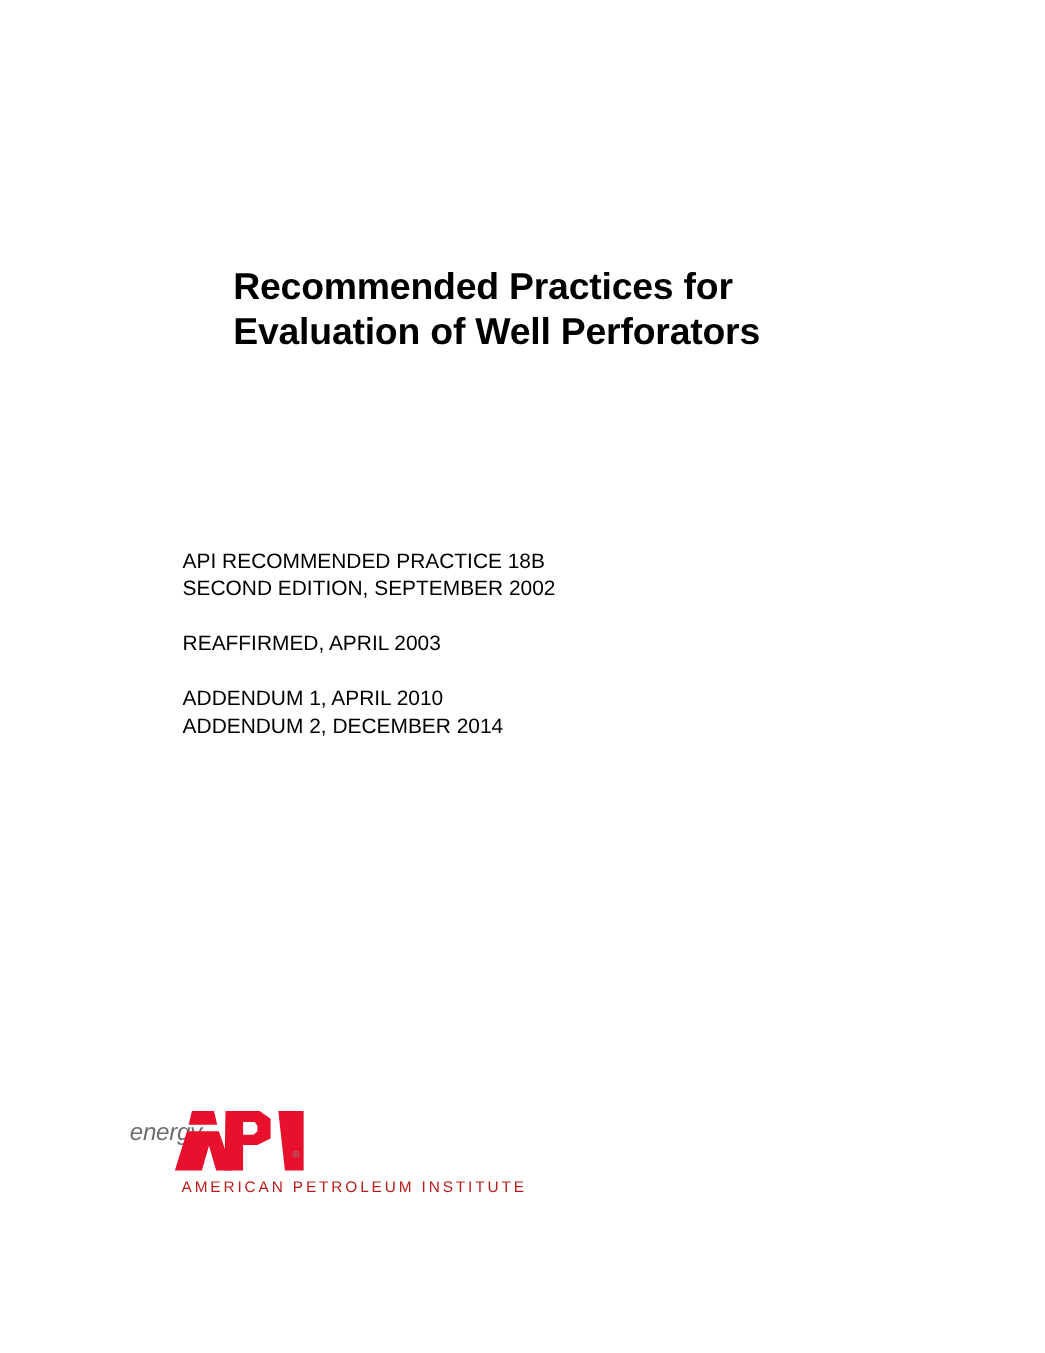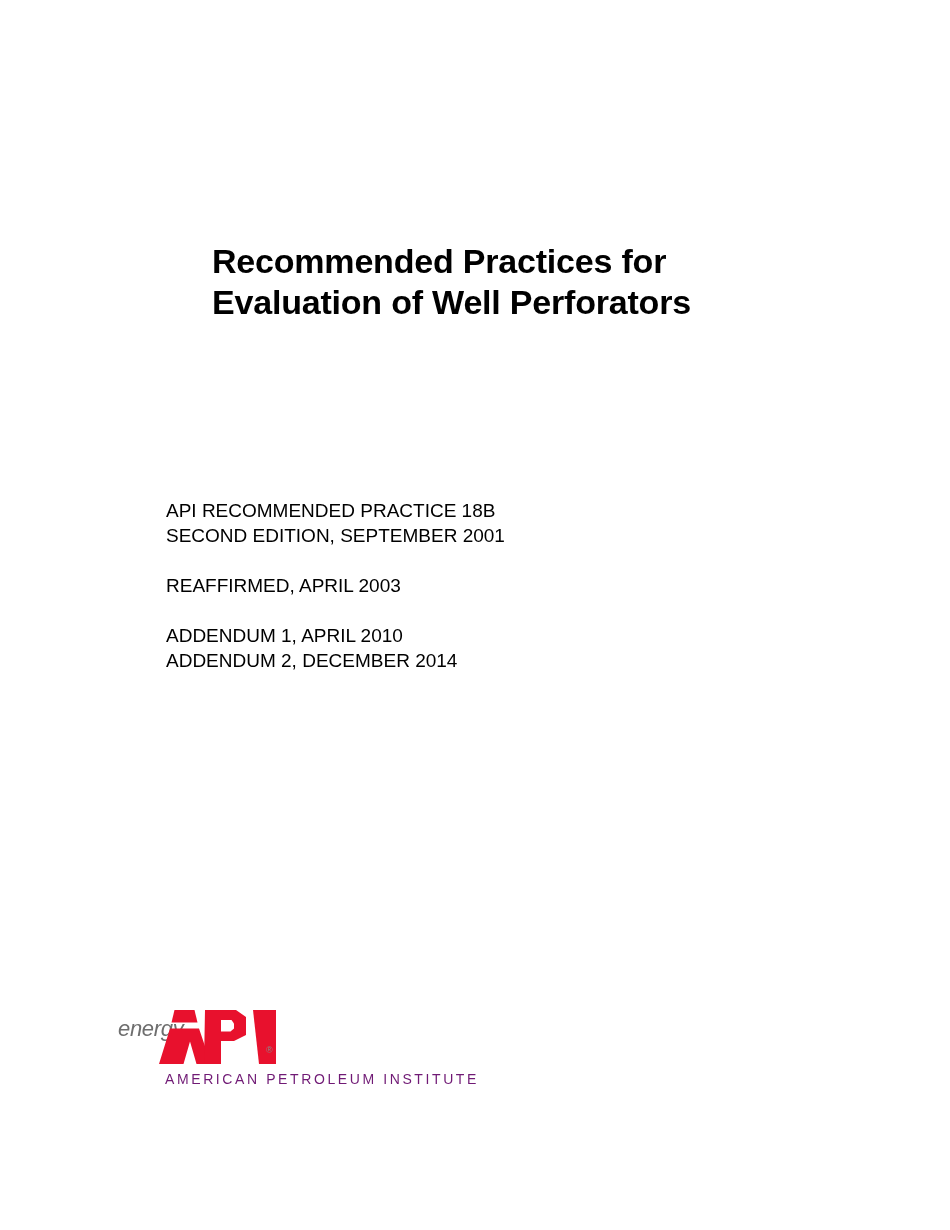--- a/index.html
+++ b/index.html
@@ -96,38 +96,38 @@
     font-size: 9px;
     color: #8a8a8a;
     line-height: 9px;
   }
   .logo-tagline {
     position: absolute;
     left: 47px;
     top: 63px;
     font-size: 14px;
     letter-spacing: 2.6px;
-    color: #701a75;
+    color: #b91c1c;
     white-space: nowrap;
   }
 </style>
 </head>
 <body>
 
 <div class="page">
 
   <div class="title-block">
     <div class="title-line">Recommended Practices for</div>
     <div class="title-line">Evaluation of Well Perforators</div>
   </div>
 
   <div class="meta-block">
     <div class="meta-group">
       <div class="meta-line">API RECOMMENDED PRACTICE 18B</div>
-      <div class="meta-line">SECOND EDITION, SEPTEMBER 2001</div>
+      <div class="meta-line">SECOND EDITION, SEPTEMBER 2002</div>
     </div>
     <div class="meta-group">
       <div class="meta-line">REAFFIRMED, APRIL 2003</div>
     </div>
     <div class="meta-group">
       <div class="meta-line">ADDENDUM 1, APRIL 2010</div>
       <div class="meta-line">ADDENDUM 2, DECEMBER 2014</div>
     </div>
   </div>
 

